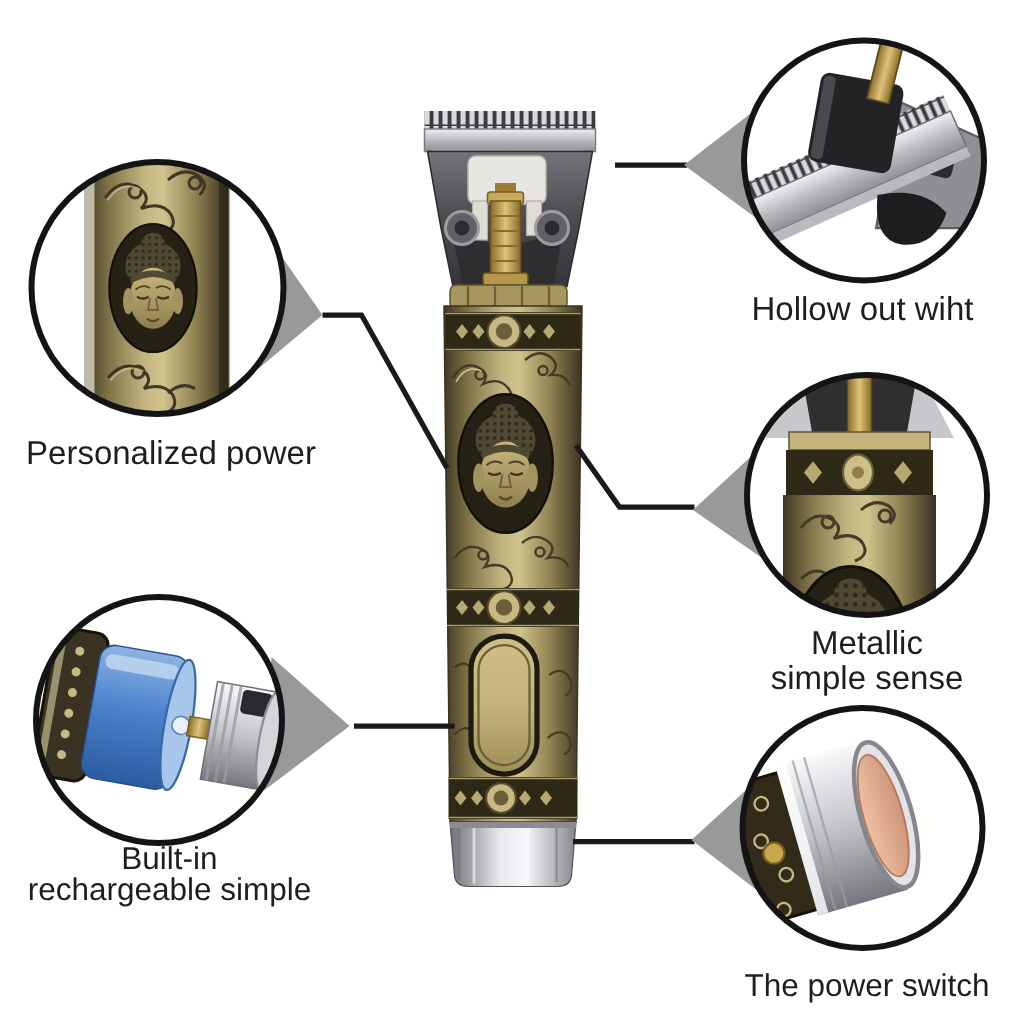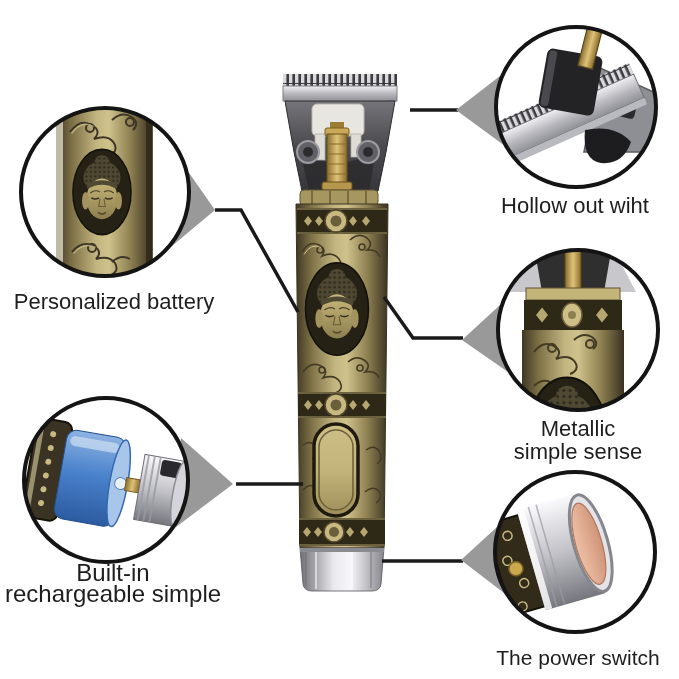--- a/index.html
+++ b/index.html
@@ -9,21 +9,21 @@
   }
   #art{position:absolute;left:0;top:0;}
   .callout-label{
     position:absolute;text-align:center;color:#1e1e1e;
     font-size:22px;line-height:23px;font-weight:400;letter-spacing:0;
   }
   .callout-label .line{display:block;}
   #label-blade   {left:460px;top:194px;width:230px;}
   #label-design  {left:4px;  top:290px;width:220px;}
   #label-metallic{left:468px;top:417px;width:220px;}
-  #label-battery {left:2px;  top:562px;width:222px;font-size:24px;line-height:21px;}
+  #label-battery {left:2px;  top:562px;width:222px;font-size:21px;line-height:21px;}
   #label-switch  {left:467px;top:646px;width:222px;font-size:21px;}
 </style>
 </head>
 <body>
 
 <div id="stage">
 
   <svg id="art" width="679" height="679" viewBox="0 0 679 679">
     <defs>
       <linearGradient id="gBody" x1="0" y1="0" x2="1" y2="0">
@@ -365,21 +365,21 @@
       </g>
       <circle cx="575" cy="552" r="80" fill="none" stroke="#141414" stroke-width="4"></circle>
     </g>
   </svg>
 
   <div id="label-blade" class="callout-label">
     <span class="line">Hollow out wiht</span>
   </div>
 
   <div id="label-design" class="callout-label">
-    <span class="line">Personalized battery</span>
+    <span class="line">Personalized power</span>
   </div>
 
   <div id="label-metallic" class="callout-label">
     <span class="line">Metallic</span>
     <span class="line">simple sense</span>
   </div>
 
   <div id="label-battery" class="callout-label">
     <span class="line">Built-in</span>
     <span class="line">rechargeable simple</span>

